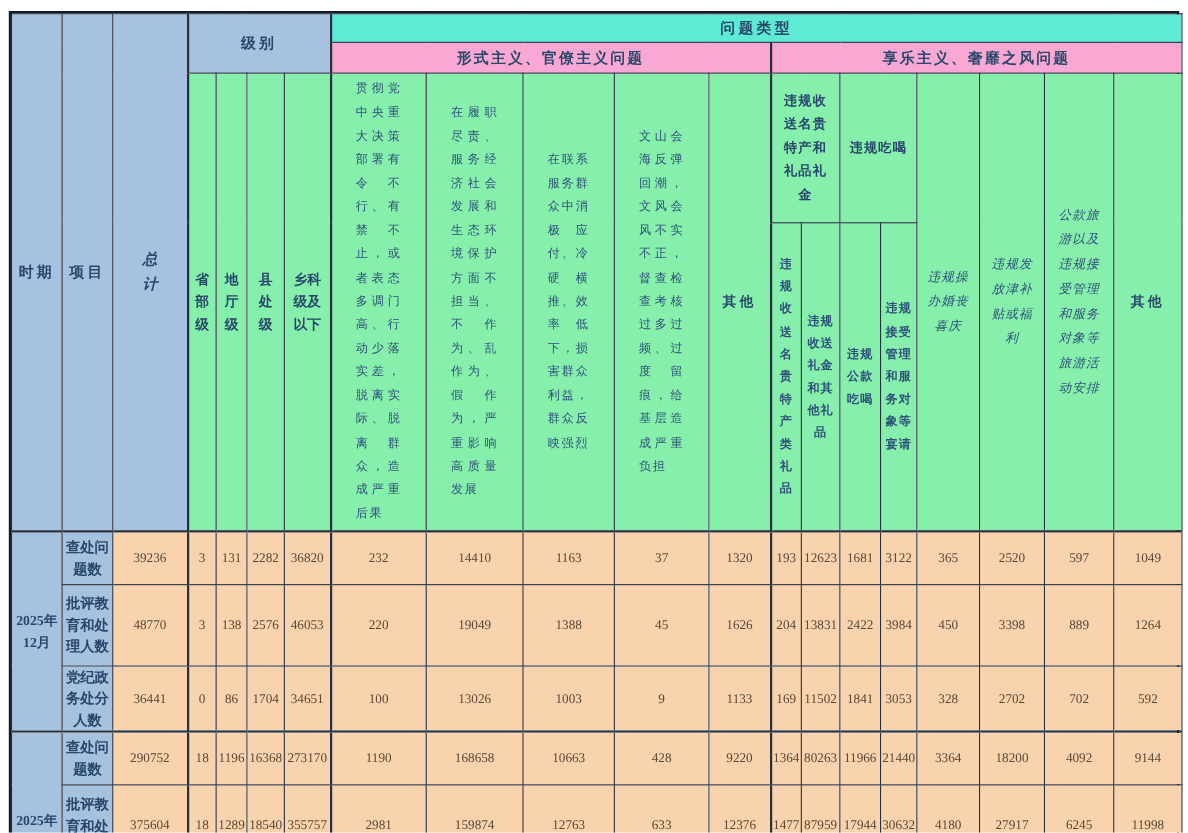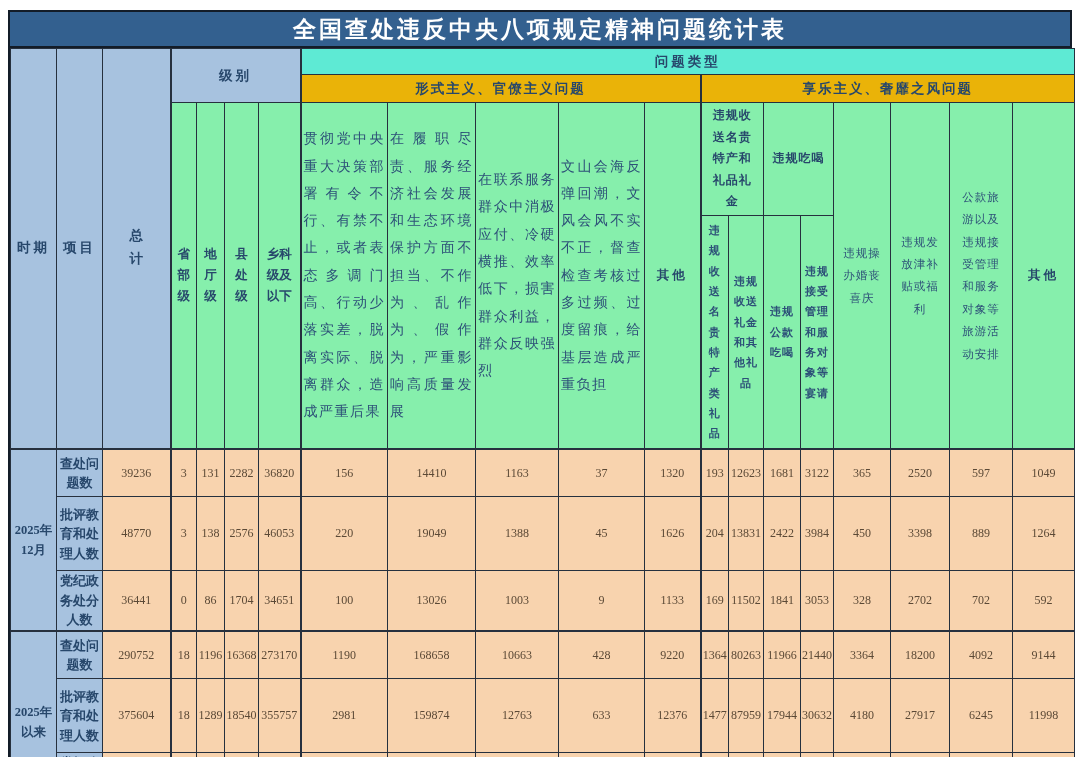--- a/index.html
+++ b/index.html
@@ -11,55 +11,52 @@
              display:flex;align-items:center;justify-content:center;
              color:#ffffff;font-weight:bold;font-size:23px;letter-spacing:3px;
              font-family:"Liberation Sans","DejaVu Sans",sans-serif;}
   table{width:100%;border-collapse:collapse;table-layout:fixed;}
   th,td{border:1px solid #26303e;text-align:center;vertical-align:middle;
         overflow:hidden;word-break:break-all;}
   th{color:#27476b;font-weight:bold;}
   
   .c-med{background:#a7c2df;}
   .c-band1{background:#5eead4;}
-  .c-band2{background:#eab308;}
+  .c-band2{background:#f9a8d4;}
   .c-light{background:#86efac;}
   
   .bL{border-left-width:2px;}
   .grp-top th,.grp-top td{border-top-width:2px;}
   
   .rA{height:26px;} .rB{height:28px;} .rC{height:108px;} .rD{height:128px;}
   .rA th{font-size:13.5px;letter-spacing:3px;}
   .rB th{font-size:13.5px;letter-spacing:2px;}
   .side-label{font-size:13.5px;letter-spacing:2px;}
-  .w2{display:inline-block;width:15px;line-height:1.7;letter-spacing:0;}
+  .w2{display:inline-block;width:15px;line-height:1.7;letter-spacing:0;font-style:italic;}
   .lvl{font-size:12.5px;line-height:1.65;padding:0 6px;letter-spacing:0;}
-  .desc{font-weight:normal;color:#2d5178;font-size:14px;line-height:1.95;
-        letter-spacing:1.5px;padding:4px 2px;text-align:justify;text-justify:inter-ideograph;}
+  .desc{font-weight:normal;color:#2d5178;font-size:11px;line-height:1.95;
+        letter-spacing:1.5px;padding:4px 22px;text-align:justify;text-justify:inter-ideograph;}
   .oth{font-weight:bold;color:#27476b;font-size:12.5px;letter-spacing:3px;text-align:center;}
   .grp{font-size:12px;line-height:1.8;letter-spacing:1px;padding:2px 8px;}
   .sub{font-weight:bold;color:#2d5178;font-size:11px;line-height:1.85;
        letter-spacing:1px;padding:4px 2px;}
   .tall{font-weight:normal;color:#2d5178;font-size:11.5px;line-height:1.95;
-        letter-spacing:1px;padding:4px 7px;}
+        letter-spacing:1px;padding:4px 7px;font-style:italic;}
   
   .data-row.r0{height:48px;} .data-row.r1{height:74px;} .data-row.r2{height:52px;}
   .period-cell{font-size:12.5px;line-height:1.6;padding:0 2px;letter-spacing:0;}
   .row-label{font-size:13px;line-height:1.5;padding:0 3px;letter-spacing:0;}
   td.num{background:#f8d3ae;color:#5b4936;font-size:12px;padding:0 1px;}
 </style>
 </head>
 <body>
 
 <div class="page">
   <div class="frame">
 
-    <div class="title-bar">
-      <span>全国查处违反中央八项规定精神问题统计表</span>
-    </div>
 
     <table>
       <colgroup>
         <col style="width:46px">
           <col style="width:46px">
           <col style="width:68px">
         <col style="width:26px">
           <col style="width:28px">
           <col style="width:34px">
           <col style="width:42px">
@@ -115,21 +112,21 @@
       </thead>
       <tbody id="data-body">
           <tr class="data-row r0 grp-top">
             <th rowspan="3" class="c-med period-cell">2025年12月</th>
             <th class="c-med row-label">查处问题数</th>
             <td class="num">39236</td>
             <td class="num bL">3</td>
             <td class="num">131</td>
             <td class="num">2282</td>
             <td class="num">36820</td>
-            <td class="num bL">156</td>
+            <td class="num bL">232</td>
             <td class="num">14410</td>
             <td class="num">1163</td>
             <td class="num">37</td>
             <td class="num">1320</td>
             <td class="num bL">193</td>
             <td class="num">12623</td>
             <td class="num">1681</td>
             <td class="num">3122</td>
             <td class="num">365</td>
             <td class="num">2520</td>

